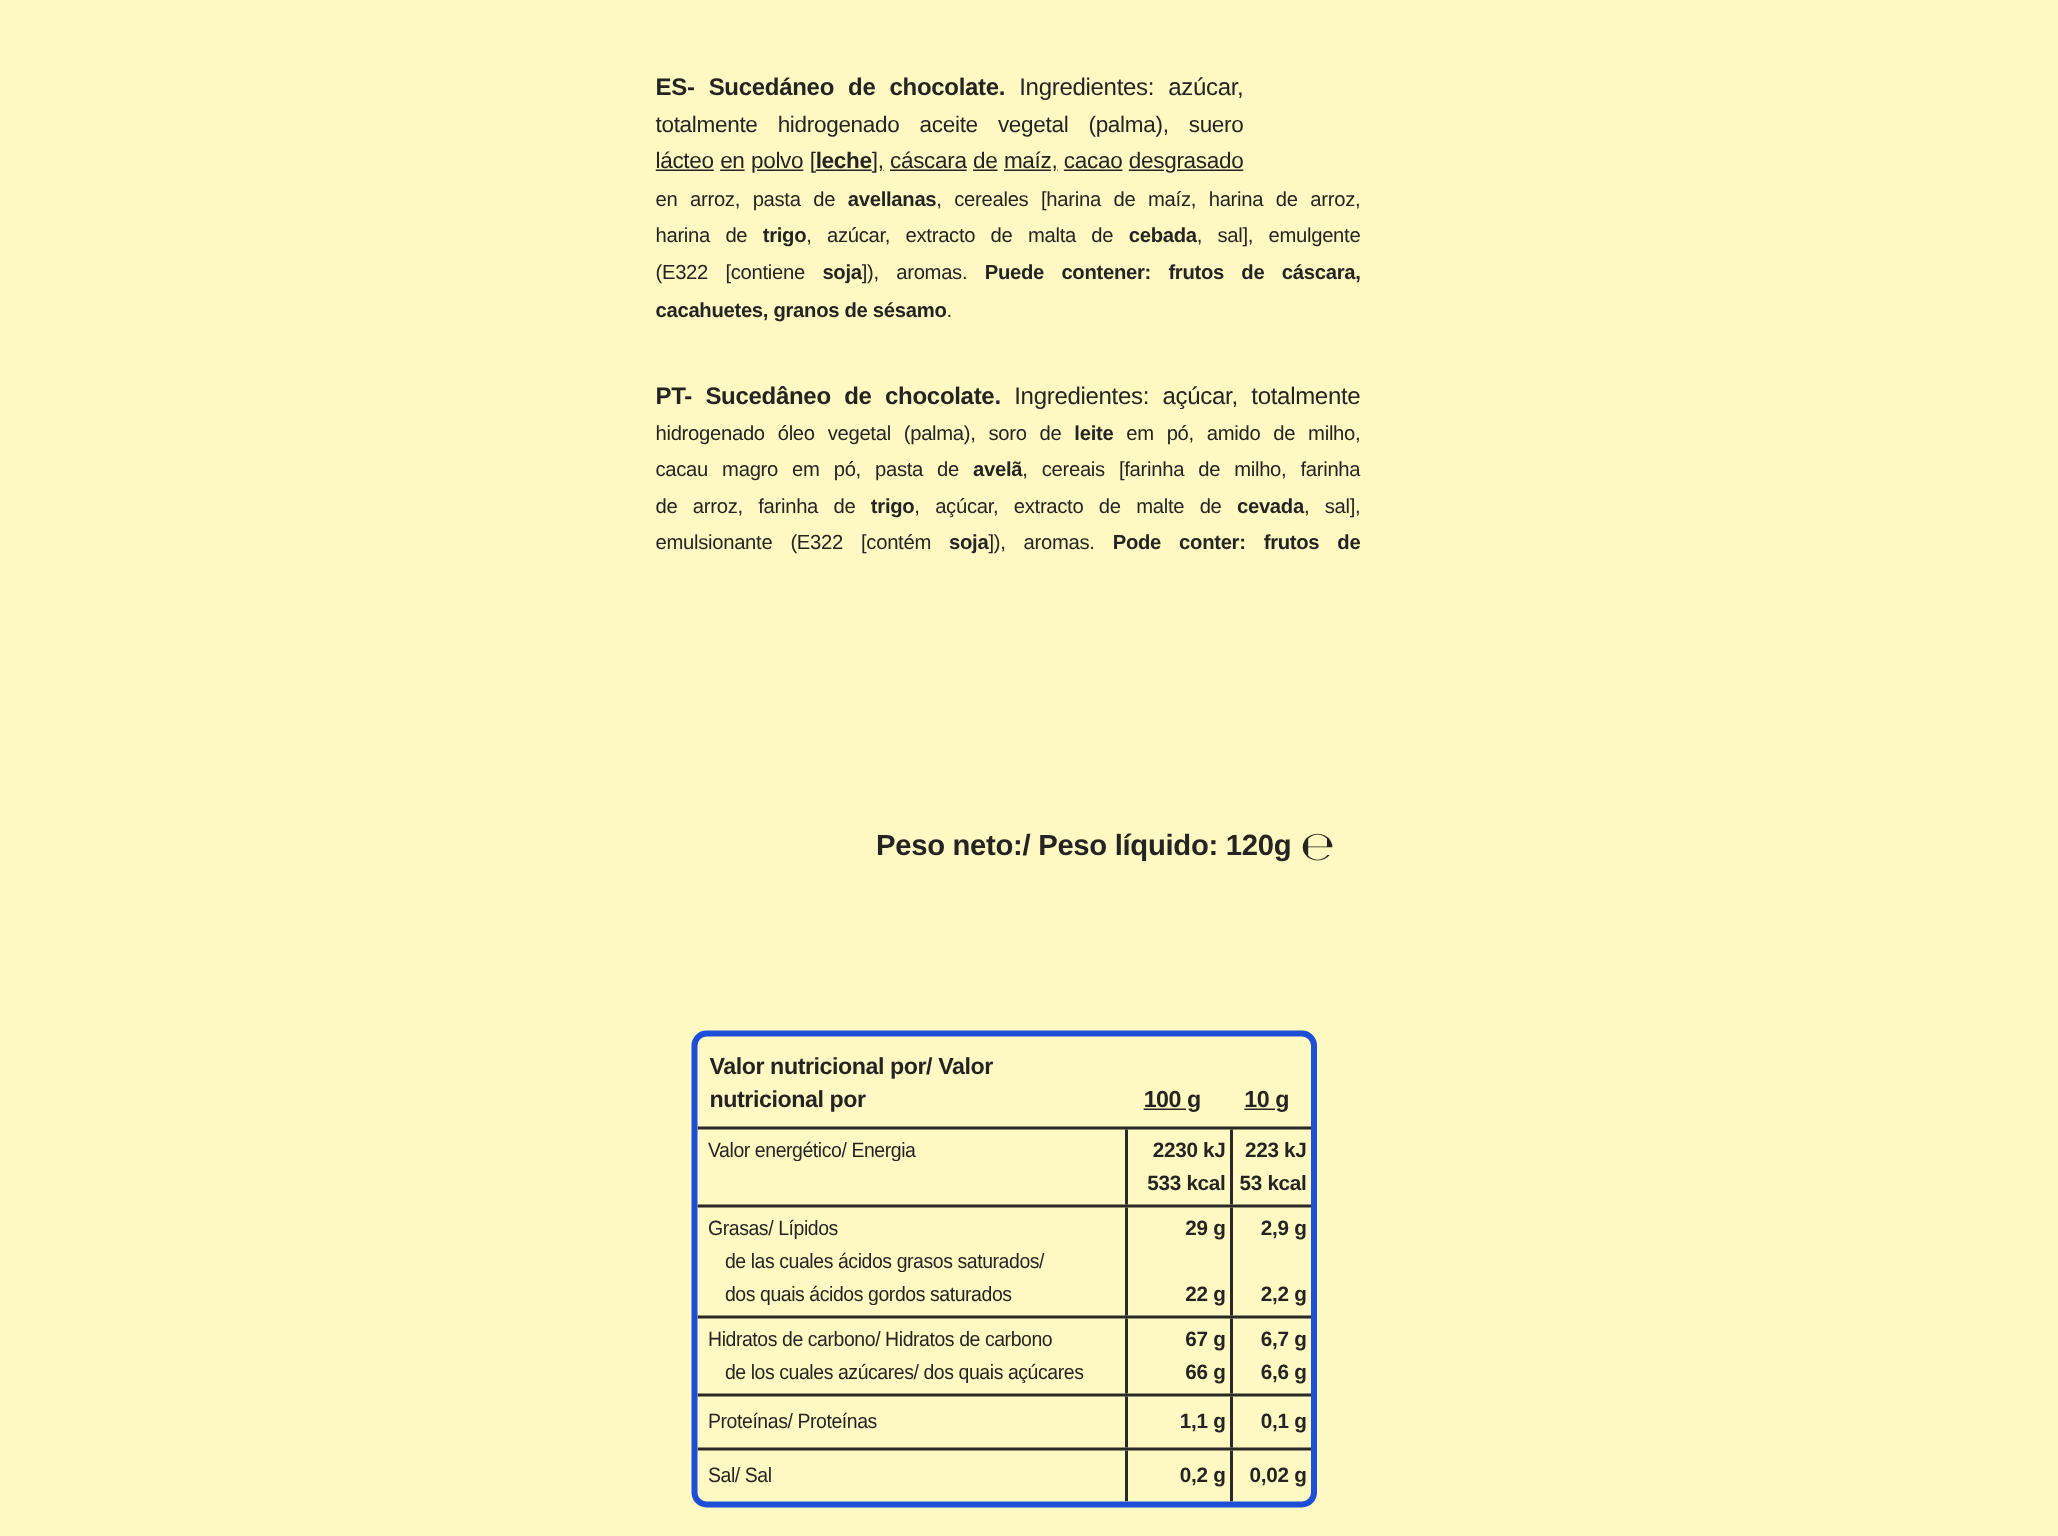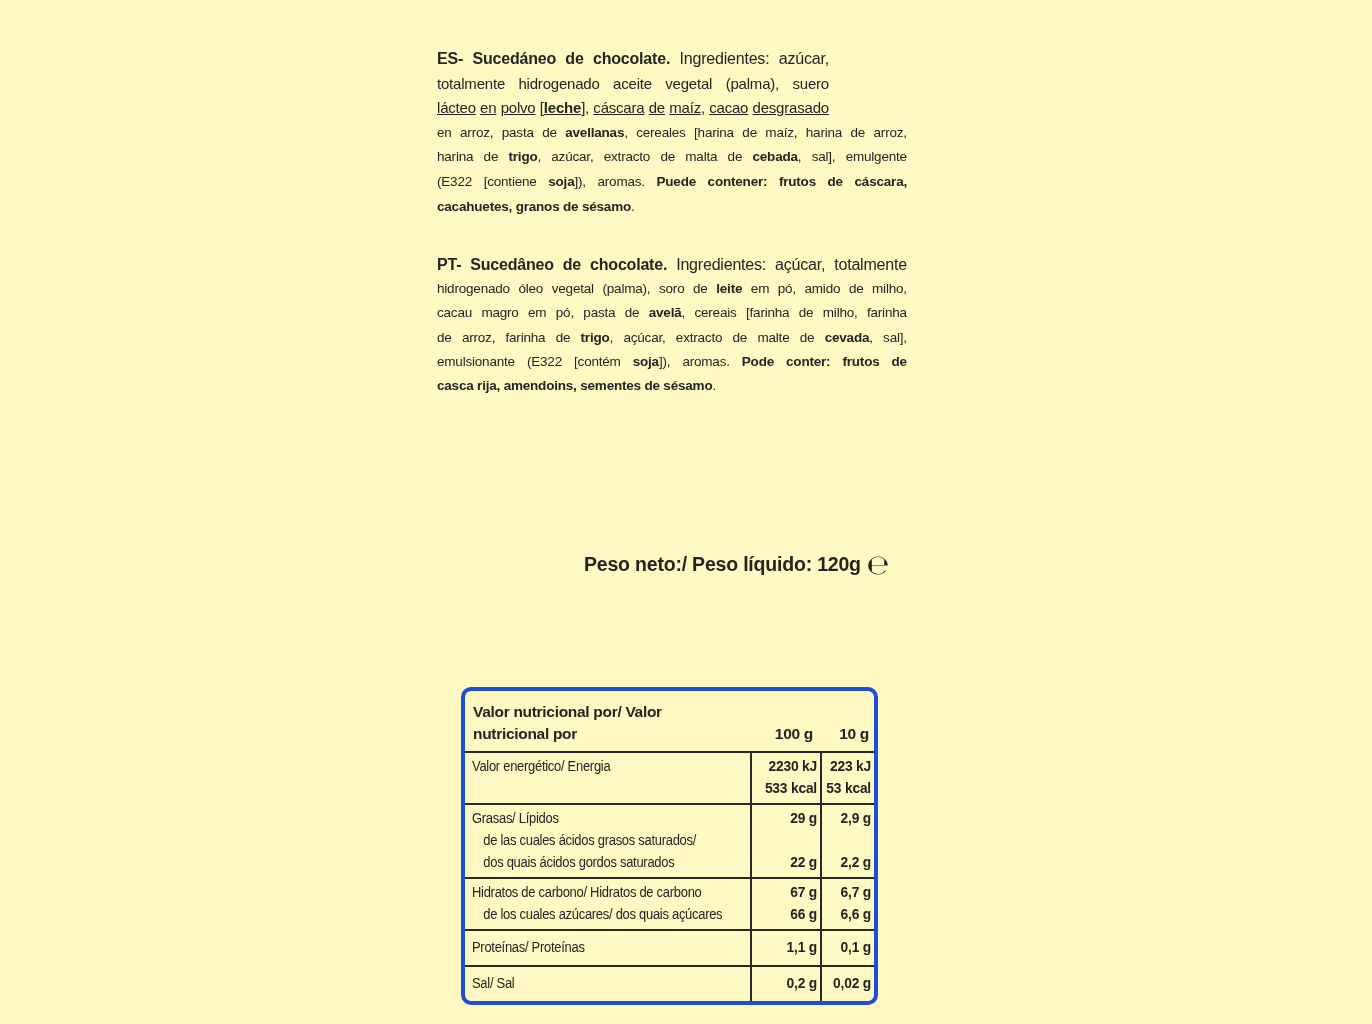--- a/index.html
+++ b/index.html
@@ -39,21 +39,21 @@
 
   
   #ntable {
     position:absolute; left:461px; top:687px; width:417px;
     border:4px solid #1d4ed8; border-radius:10px; box-sizing:border-box;
     overflow:hidden; font-size:13.8px; letter-spacing:-0.3px;
   }
   .tline { line-height:22px; height:22px; white-space:nowrap; overflow:hidden; }
   .thead { display:flex; align-items:flex-end; padding:10px 0 6px 0; }
   .thead .ttitle { flex:1; padding-left:8px; font-weight:bold; font-size:15.5px; }
-  .thead .tcol { font-weight:bold; font-size:15.5px; text-align:right; box-sizing:border-box; }
+  .thead .tcol { font-weight:bold; font-size:15.5px; text-align:center; box-sizing:border-box;text-decoration:underline; }
   .tcol.c100 { width:70px; padding-right:7px; }
   .tcol.c10  { width:54px; padding-right:5px; }
 
   .trow { display:flex; align-items:stretch; border-top:2.5px solid #2b2927; }
   .trow > div { padding-top:3px; padding-bottom:3px; box-sizing:border-box; }
   .tlab { flex:1; padding-left:7px; padding-right:2px; }
   .tlab .tline { transform:scaleX(0.94); transform-origin:left center; }
   .tlab .tline.ind { padding-left:12px; }
   .tval { border-left:2.5px solid #2b2927; text-align:right; font-weight:bold;
           padding-right:3px; padding-left:2px; letter-spacing:-0.2px; }
@@ -194,21 +194,20 @@
         <span class="w"><span>emulsionante</span></span>
         <span class="w"><span>(E322</span></span>
         <span class="w"><span>[contém</span></span>
         <span class="w"><span class="b">soja</span><span>]),</span></span>
         <span class="w"><span>aromas.</span></span>
         <span class="w"><span class="b">Pode</span></span>
         <span class="w"><span class="b">conter:</span></span>
         <span class="w"><span class="b">frutos</span></span>
         <span class="w"><span class="b">de</span></span>
       </div>
-      <div class="line last"><span class="b">casca rija, amendoins, sementes de sésamo</span><span>.</span></div>
     </div>
 
   <div id="peso">
     <span>Peso neto:/ Peso líquido: 120g</span><span class="esign">℮</span>
   </div>
 
   <div id="ntable">
     <div class="thead">
       <div class="ttitle">
         <div class="tline">Valor nutricional por/ Valor</div>

